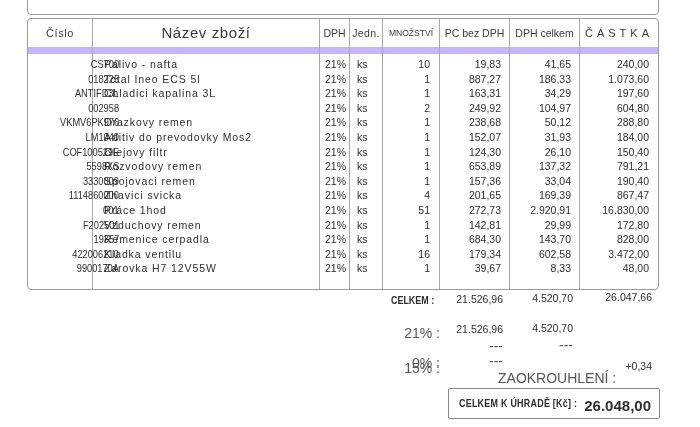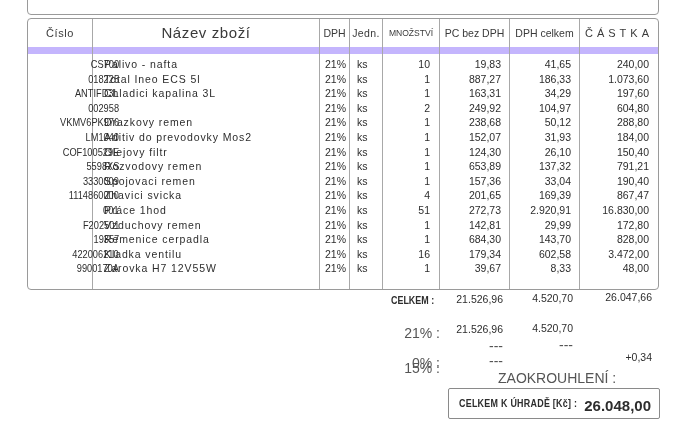--- a/index.html
+++ b/index.html
@@ -325,19 +325,19 @@
   <div class="t right" style="right:127px;top:322px;">4.520,70</div>
 
   <div class="t small right" style="right:260px;top:340px;margin-top:20px;">15% :</div>
   <div class="t small right" style="right:197px;top:338px;">---</div>
   <div class="t small right" style="right:127px;top:337px;">---</div>
 
   <div class="t small right" style="right:260px;top:355px;">0% :</div>
   <div class="t small right" style="right:197px;top:353px;">---</div>
 
   <div class="t small" style="left:498px;top:370px;">ZAOKROUHLENÍ :</div>
-  <div class="t right" style="right:48px;top:351px;">+0,34</div>
+  <div class="t right" style="right:48px;top:360px;">+0,34</div>
 
   <div class="due-box">
     <div class="due-label">CELKEM K ÚHRADĚ [Kč] :</div>
     <div class="due-value">26.048,00</div>
   </div>
 </div>
 
 </body></html>

